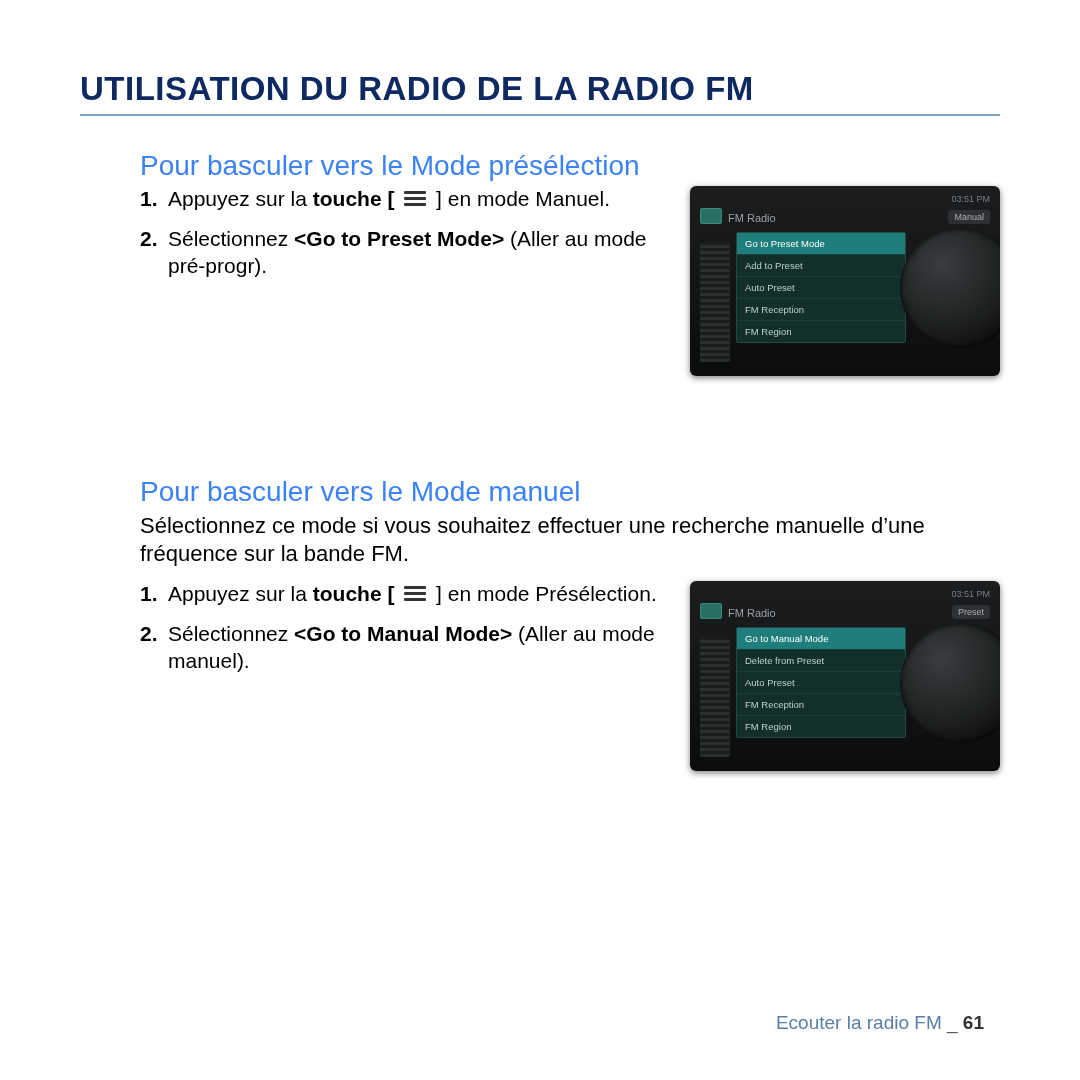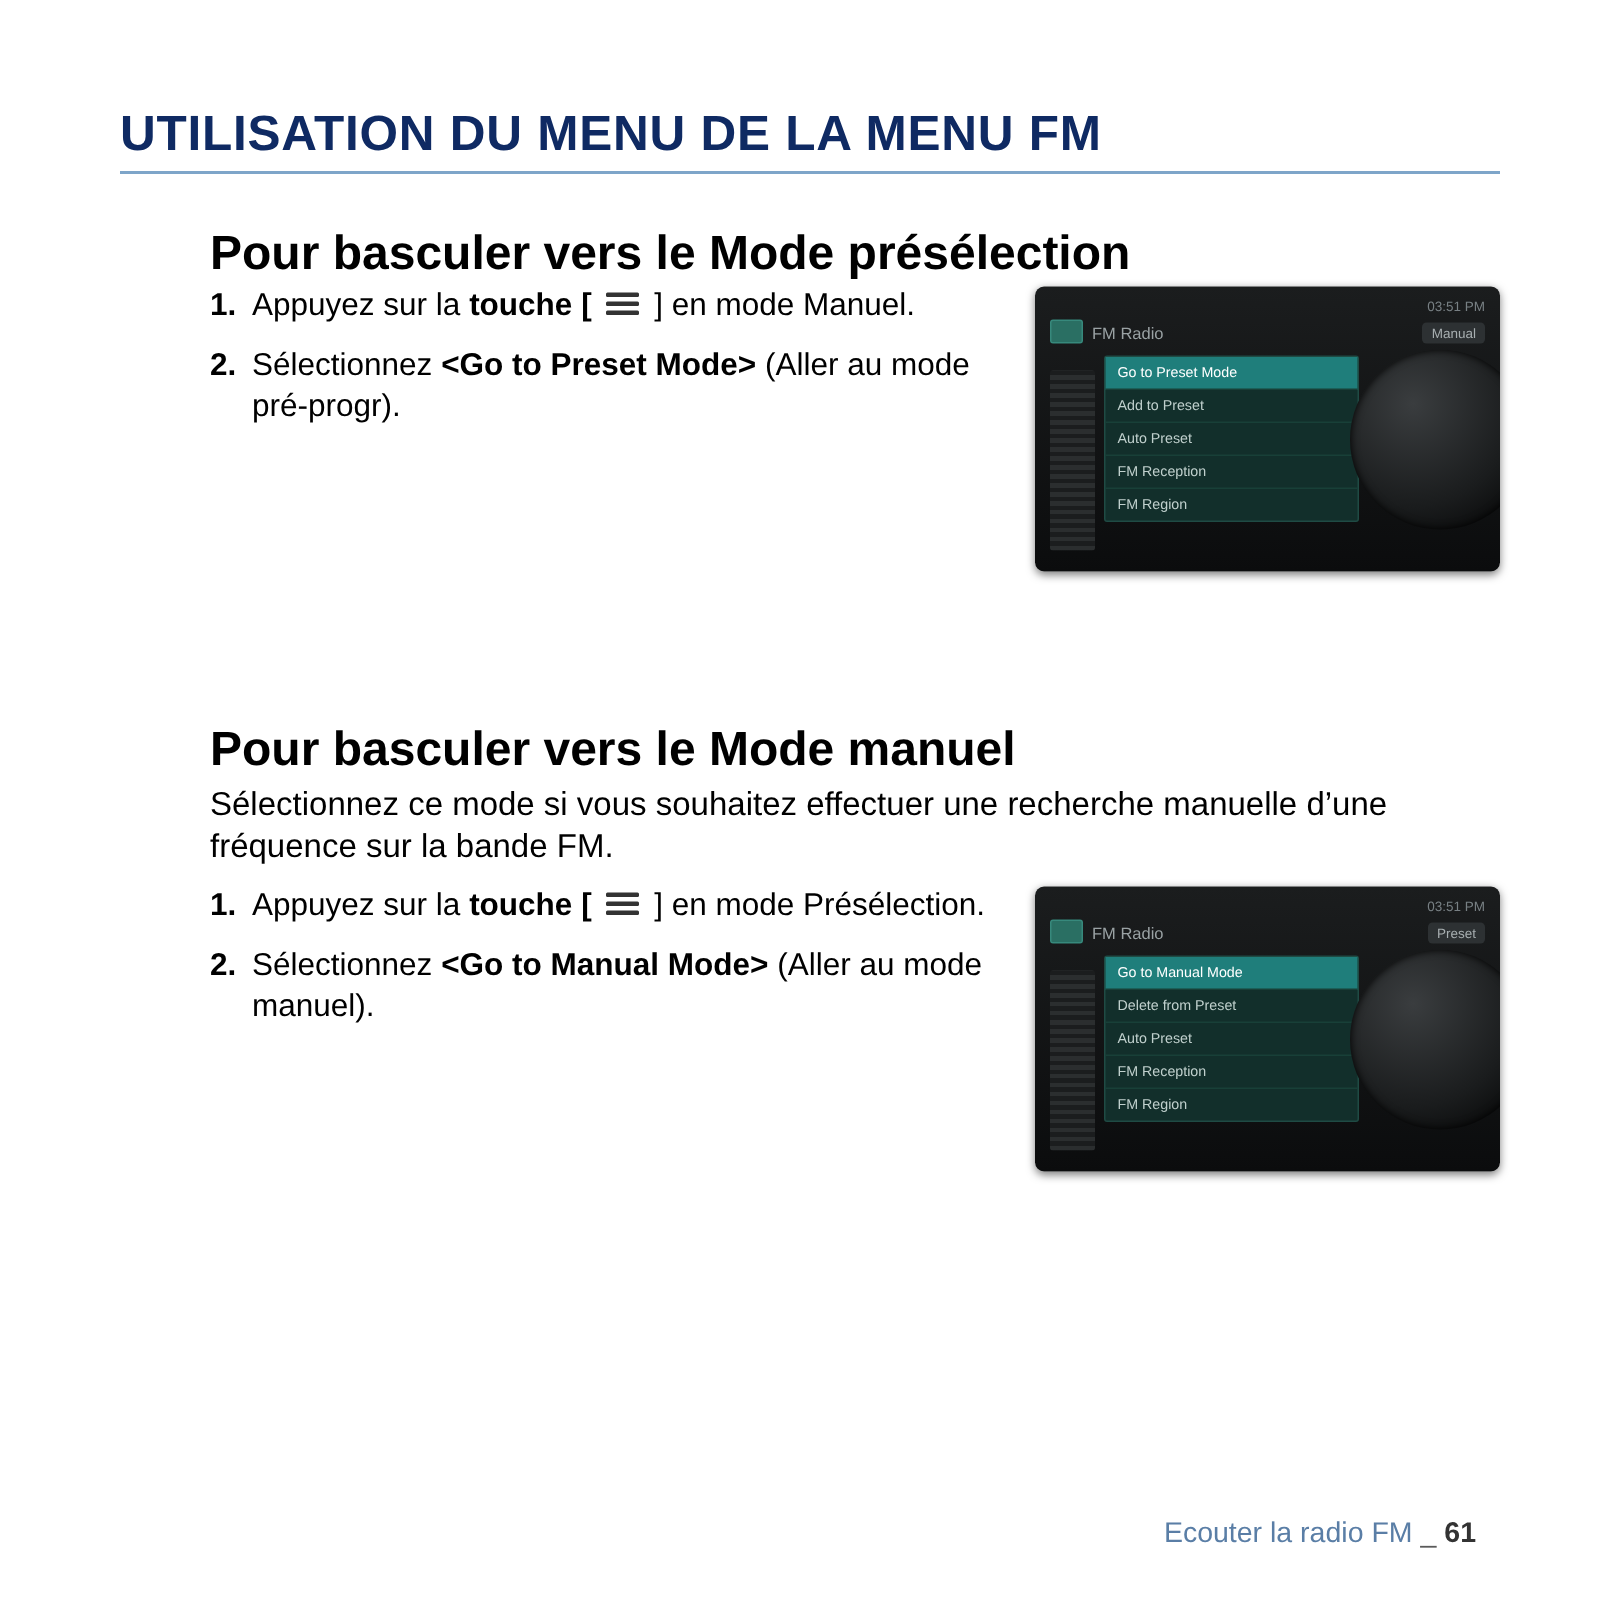--- a/index.html
+++ b/index.html
@@ -24,23 +24,23 @@
     color: #0f2a63;
     letter-spacing: 0.5px;
     border-bottom: 2px solid #7ea5c9;
     padding-bottom: 6px;
     margin-bottom: 34px;
   }
   .section {
     margin-bottom: 60px;
   }
   .section-title {
-    font-size: 32px;
-    font-weight: bold;
-    color: #000000;
+    font-size: 28px;
+    font-weight: normal;
+    color: #3b82f6;
     margin-left: 60px;
     margin-bottom: 4px;
   }
   .section-body {
     margin-left: 60px;
     font-size: 22px;
     line-height: 1.25;
     margin-bottom: 14px;
   }
   .row {
@@ -185,21 +185,21 @@
     margin-left: 40px;
   }
   .footer .chap { color: #5a7ea6; }
   .footer .pg { font-weight: bold; color: #333; }
 </style>
 </head>
 <body>
 
 <div class="page">
 
-  <div class="page-title">UTILISATION DU MENU DE LA MENU FM</div>
+  <div class="page-title">UTILISATION DU RADIO DE LA RADIO FM</div>
 
   <div class="section">
     <div class="section-title">Pour basculer vers le Mode présélection</div>
 
     <div class="row">
       <ol class="steps">
         <li>
           <span class="step-num">1.</span>
           <span class="step-text">
             <span>Appuyez sur la </span><b>touche [</b>

